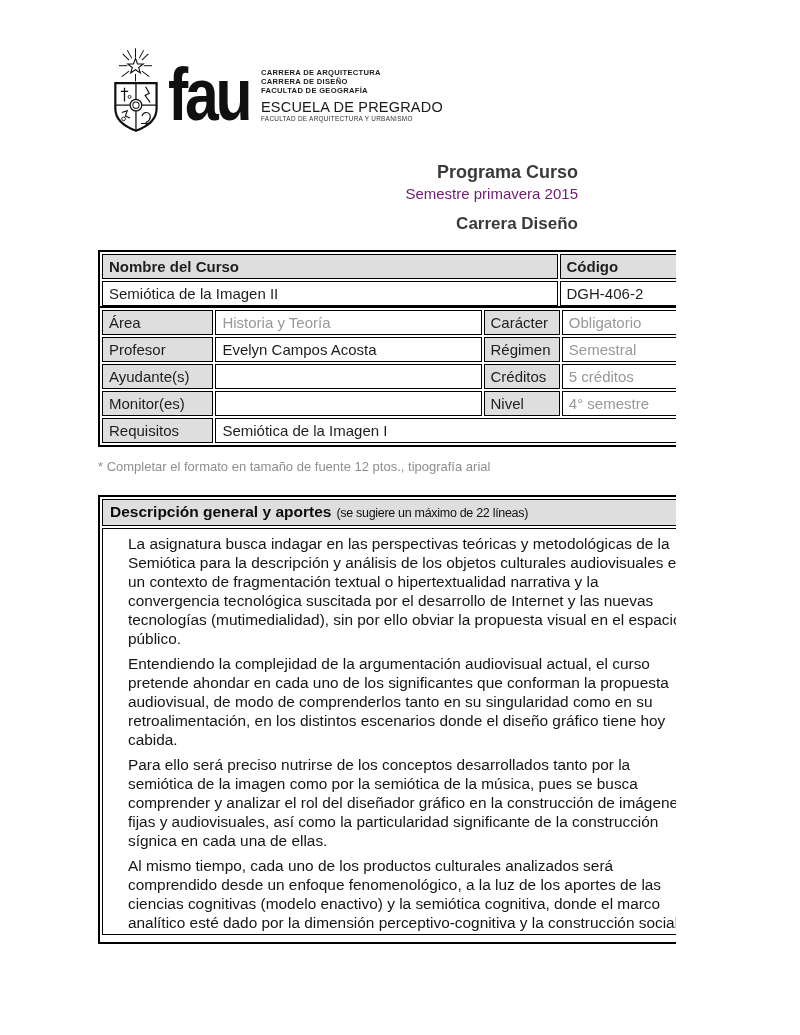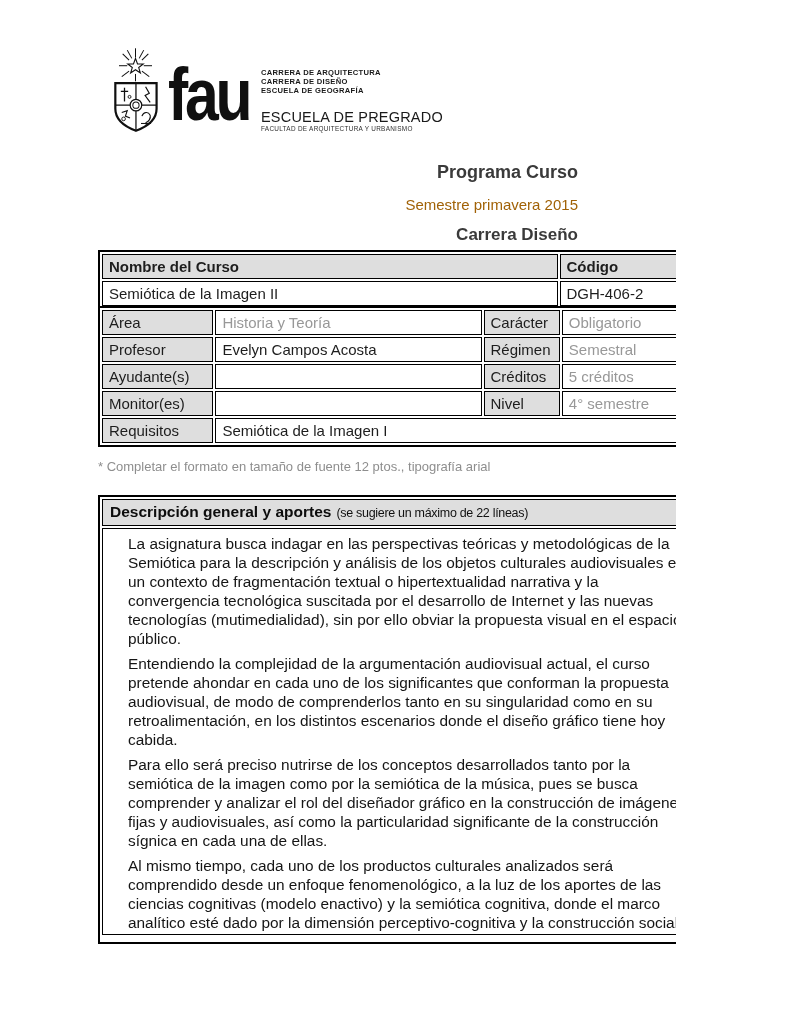--- a/index.html
+++ b/index.html
@@ -9,26 +9,26 @@
   }
   
   .logo{position:absolute;left:108px;top:44px;width:330px;height:95px;}
   .crest{position:absolute;left:0;top:0;}
   .fau-word{
     position:absolute;left:60px;top:14px;font-size:74px;font-weight:bold;
     letter-spacing:-4px;line-height:1;transform:scaleX(.82);transform-origin:left top;color:#101010;
   }
   .logo-text{position:absolute;left:153px;top:24px;white-space:nowrap;color:#1a1a1a;}
   .ll-small{font-size:7.6px;line-height:9px;letter-spacing:.3px;font-weight:600;}
-  .ll-school{font-size:14.5px;line-height:16px;letter-spacing:.2px;margin-top:14px;}
+  .ll-school{font-size:14.5px;line-height:16px;letter-spacing:.2px;margin-top:4px;}
   .ll-tiny{font-size:6.4px;line-height:8px;letter-spacing:.3px;color:#2e2e2e;}
   
   .title-block{position:absolute;right:98px;top:162px;text-align:right;}
   .tb-title{font-size:18px;font-weight:bold;color:#3a3a3a;}
-  .tb-sub{font-size:15px;color:#a16207;margin-top:13px;}
+  .tb-sub{font-size:15px;color:#701a75;margin-top:2px;}
   .tb-career{font-size:17px;font-weight:bold;color:#3a3a3a;margin-top:12px;}
   
   table.doc{
     border-collapse:separate;border-spacing:2px;background:#fff;
     border:2px solid #000;table-layout:fixed;
   }
   table.doc td{border:1px solid #000;padding:1px 6px;height:21px;font-size:15px;vertical-align:middle;overflow:hidden;white-space:nowrap;}
   td.lbl{background:#dedede;}
   td.hdr{background:#dedede;font-weight:bold;}
   td.muted{font-size:13px;color:#989898;padding-left:9px;}
@@ -93,21 +93,21 @@
       <path d="M15 72 L21 70 L19 76 L24 78" stroke-width="1.2"></path>
       <circle cx="17" cy="79" r="2" stroke-width="1"></circle>
 
       <path d="M37 76 C39 71 44 71 46 75 C47 79 44 82 41.5 83 L41.5 85" stroke-width="1.2"></path>
       <path d="M36 84 H47" stroke-width="1.1"></path>
     </svg>
     <div class="fau-word">fau</div>
     <div class="logo-text">
       <div class="ll-small">CARRERA DE ARQUITECTURA</div>
       <div class="ll-small">CARRERA DE DISEÑO</div>
-      <div class="ll-small">ESCUELA DE GEOGRAFÍA</div>
+      <div class="ll-small">FACULTAD DE GEOGRAFÍA</div>
       <div class="ll-school">ESCUELA DE PREGRADO</div>
       <div class="ll-tiny">FACULTAD DE ARQUITECTURA Y URBANISMO</div>
     </div>
   </div>
 
   <div class="title-block">
     <div class="tb-title">Programa Curso</div>
     <div class="tb-sub">Semestre primavera 2015</div>
     <div class="tb-career">Carrera Diseño</div>
   </div>

